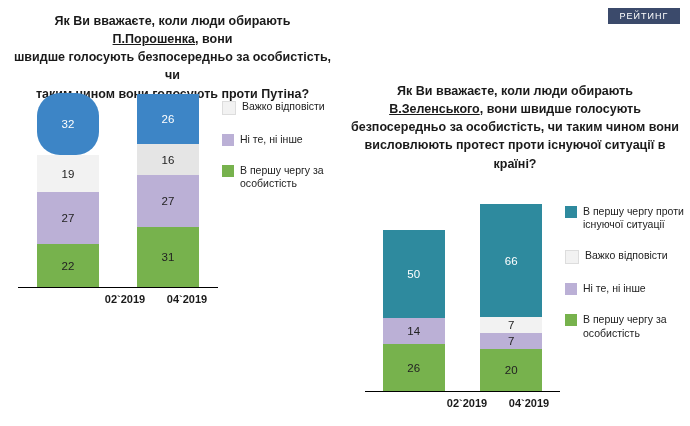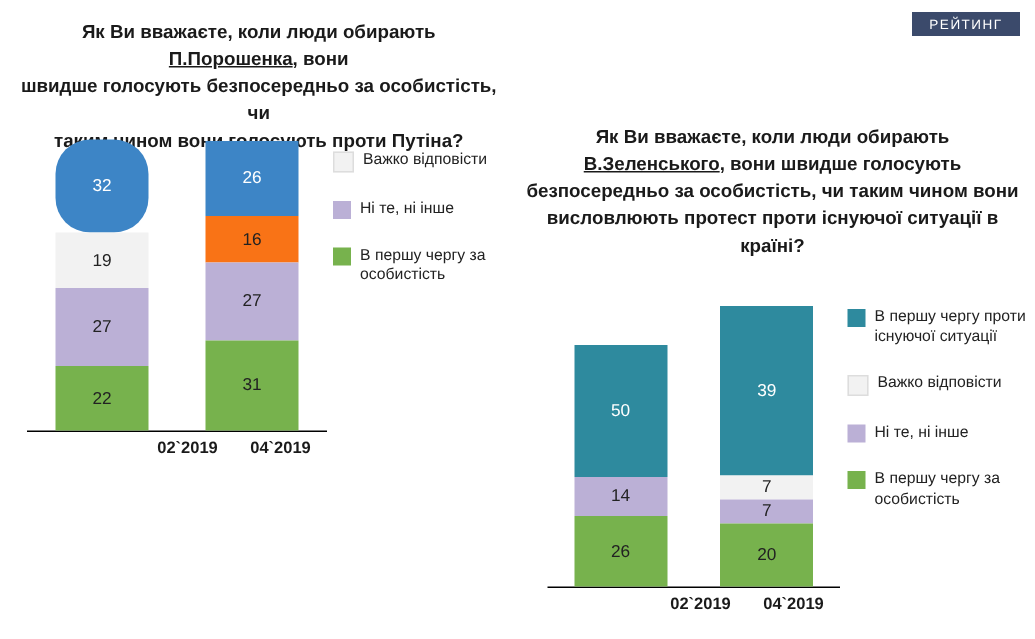--- a/index.html
+++ b/index.html
@@ -154,21 +154,21 @@
 <div class="plot1">
   <div class="bars">
     <div class="bar-col">
       <div class="seg" style="height:62px;background:#3d85c6;color:#fff;border-radius:23px;">32</div>
       <div class="seg" style="height:37px;background:#f2f2f2;">19</div>
       <div class="seg" style="height:52px;background:#bbb0d6;">27</div>
       <div class="seg" style="height:43px;background:#77b24d;">22</div>
     </div>
     <div class="bar-col">
       <div class="seg" style="height:50px;background:#3d85c6;color:#fff;">26</div>
-      <div class="seg" style="height:31px;background:#f97316;">16</div>
+      <div class="seg" style="height:31px;background:#e5e5e5;">16</div>
       <div class="seg" style="height:52px;background:#bbb0d6;">27</div>
       <div class="seg" style="height:60px;background:#77b24d;">31</div>
     </div>
   </div>
   <div class="axis"></div>
   <div class="cat-row">
     <div class="cat">02`2019</div>
     <div class="cat">04`2019</div>
   </div>
 </div>
@@ -199,21 +199,21 @@
 </div>
 
 <div class="plot2">
   <div class="bars">
     <div class="bar-col">
       <div class="seg" style="height:88px;background:#2e8a9e;color:#fff;">50</div>
       <div class="seg" style="height:26px;background:#bbb0d6;">14</div>
       <div class="seg" style="height:47px;background:#77b24d;">26</div>
     </div>
     <div class="bar-col">
-      <div class="seg" style="height:113px;background:#2e8a9e;color:#fff;">39</div>
+      <div class="seg" style="height:113px;background:#2e8a9e;color:#fff;">66</div>
       <div class="seg" style="height:16px;background:#f2f2f2;">7</div>
       <div class="seg" style="height:16px;background:#bbb0d6;">7</div>
       <div class="seg" style="height:42px;background:#77b24d;">20</div>
     </div>
   </div>
   <div class="axis"></div>
   <div class="cat-row">
     <div class="cat">02`2019</div>
     <div class="cat">04`2019</div>
   </div>

